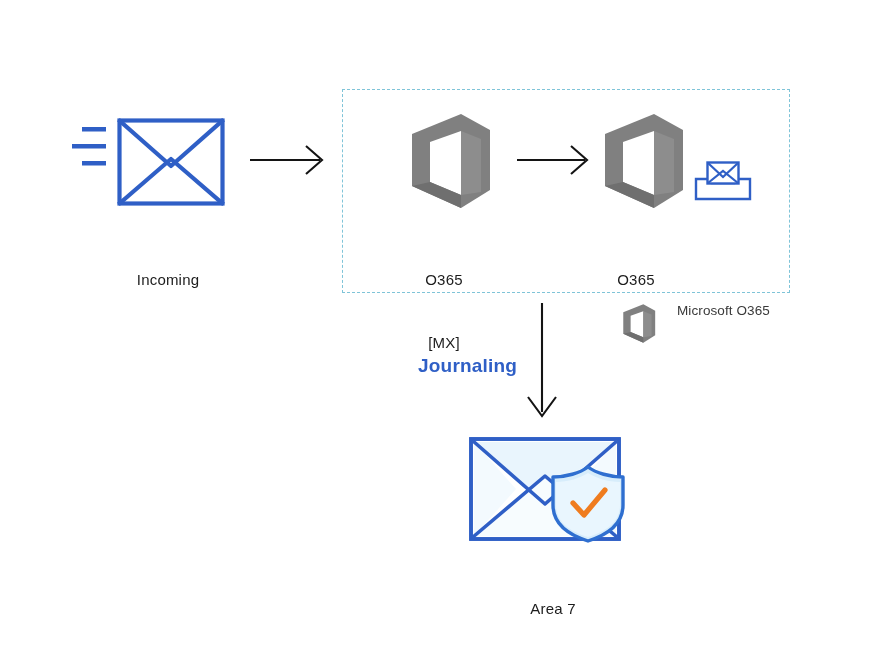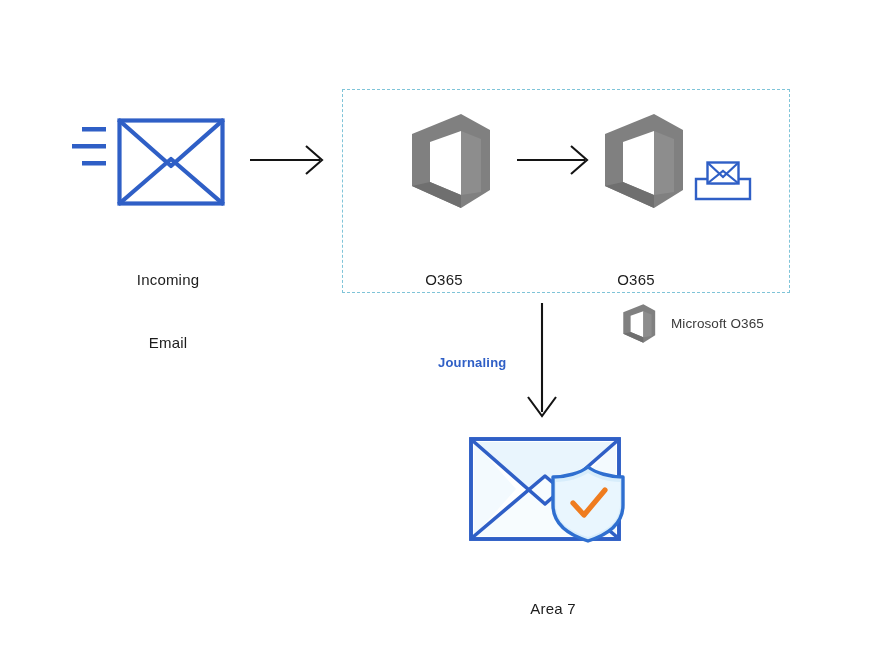--- a/index.html
+++ b/index.html
@@ -41,38 +41,37 @@
     top: 89px;
     width: 448px;
     height: 204px;
     border: 1.6px dashed #7fc4d8;
     box-sizing: border-box;
   }
 
   
   #journaling-label {
     position: absolute;
-    left: 438px;
+    left: 418px;
     top: 355px;
     font-family: "Liberation Sans", sans-serif;
-    font-size: 13px;
+    font-size: 19px;
     font-weight: bold;
     color: #2f5fc6;
     letter-spacing: 0.2px;
     text-align: right;
   }
 
   
   #legend {
     position: absolute;
     left: 620px;
     top: 303px;
     display: flex;
-    align-items: center;
-    gap: 15px;
+    gap: 21px;
   }
   #legend .legend-text {
     font-family: "Liberation Sans", sans-serif;
     font-size: 13.5px;
     color: #3a3a3a;
     letter-spacing: 0.1px;
     white-space: nowrap;
   }
 
   svg { display: block; overflow: visible; }
@@ -93,21 +92,20 @@
 
       <rect x="47.5" y="2.5" width="103" height="83" fill="#ffffff" stroke="#2f5fc6" stroke-width="4.2"></rect>
 
       <polyline points="48,3 99,48 150,3" fill="none" stroke="#2f5fc6" stroke-width="4.2" stroke-linejoin="round" stroke-linecap="square"></polyline>
 
       <polyline points="48,85 99,41 150,85" fill="none" stroke="#2f5fc6" stroke-width="4.2" stroke-linejoin="round" stroke-linecap="square"></polyline>
     </svg>
   </div>
   <div class="label two-line" style="left:88px; top:227px; width:160px;">
     <div>Incoming</div>
-    <div>Email</div>
   </div>
 
   <div class="node" style="left:248px; top:142px; width:82px; height:36px;">
     <svg width="82" height="36" viewBox="0 0 82 36">
       <line x1="2" y1="18" x2="72" y2="18" stroke="#141414" stroke-width="2.1"></line>
       <polyline points="58,4 74,18 58,32" fill="none" stroke="#141414" stroke-width="2.1" stroke-linejoin="miter" stroke-linecap="butt"></polyline>
     </svg>
   </div>
 
   <div class="node" style="left:404px; top:112px; width:88px; height:96px;">
@@ -117,20 +115,21 @@
 
       <polygon points="26,30 57,19 57,83 26,70" fill="#ffffff"></polygon>
 
       <polygon points="57,19 77,27 77,80 57,83" fill="#8d8d8d"></polygon>
 
       <polygon points="8,74 26,70 57,83 57,96" fill="#6f6f6f"></polygon>
     </svg>
   </div>
   <div class="label two-line" style="left:364px; top:227px; width:160px;">
     <div>O365</div>
+    <div>[MX]</div>
   </div>
 
   <div class="node" style="left:515px; top:142px; width:80px; height:36px;">
     <svg width="80" height="36" viewBox="0 0 80 36">
       <line x1="2" y1="18" x2="70" y2="18" stroke="#141414" stroke-width="2.1"></line>
       <polyline points="56,4 72,18 56,32" fill="none" stroke="#141414" stroke-width="2.1" stroke-linejoin="miter" stroke-linecap="butt"></polyline>
     </svg>
   </div>
 
   <div class="node" style="left:597px; top:112px; width:88px; height:96px;">

